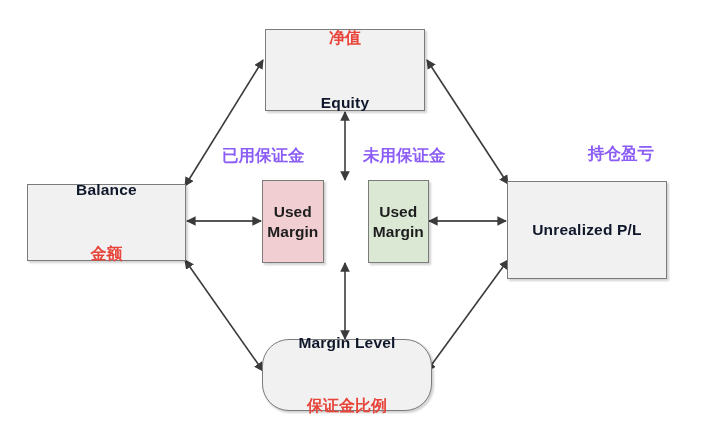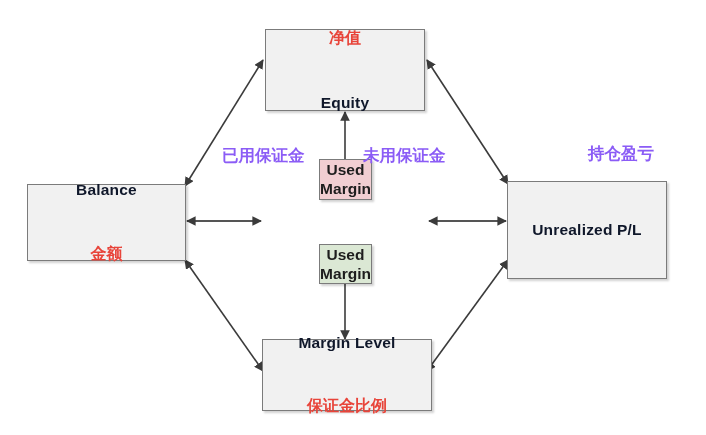--- a/index.html
+++ b/index.html
@@ -50,22 +50,23 @@
     font-size: 16px;
     font-weight: bold;
     color: #e8443a;
     line-height: 1.3;
     white-space: nowrap;
   }
   .node.two-col {
     border: none;
     background: transparent;
     box-shadow: none;
-    flex-direction: column;
+    flex-direction: row;
     padding: 0;
+    justify-content: flex-end;
   }
   .half {
     box-sizing: border-box;
     height: 100%;
     flex: 1 1 50%;
     display: flex;
     flex-direction: column;
     align-items: center;
     justify-content: center;
     border: 1.4px solid #7b7b7b;
@@ -137,21 +138,21 @@
     <div class="half free">
       <div class="ml">Used</div>
       <div class="ml">Margin</div>
     </div>
   </div>
 
   <div class="node" style="left:507px; top:181px; width:160px; height:98px;">
     <div class="line-en">Unrealized P/L</div>
   </div>
 
-  <div class="node" style="left:262px; top:339px; width:170px; height:72px;">
+  <div class="node" style="left:262px; top:339px; width:170px; height:72px;border-radius:27px;">
     <div class="line-en">Margin Level</div>
     <div class="line-cn">保证金比例</div>
   </div>
 
   <div class="edge-label" style="left:222px; top:147px;">已用保证金</div>
   <div class="edge-label" style="left:363px; top:147px;">未用保证金</div>
   <div class="edge-label" style="left:588px; top:145px;">持仓盈亏</div>
 
 </div>
 

